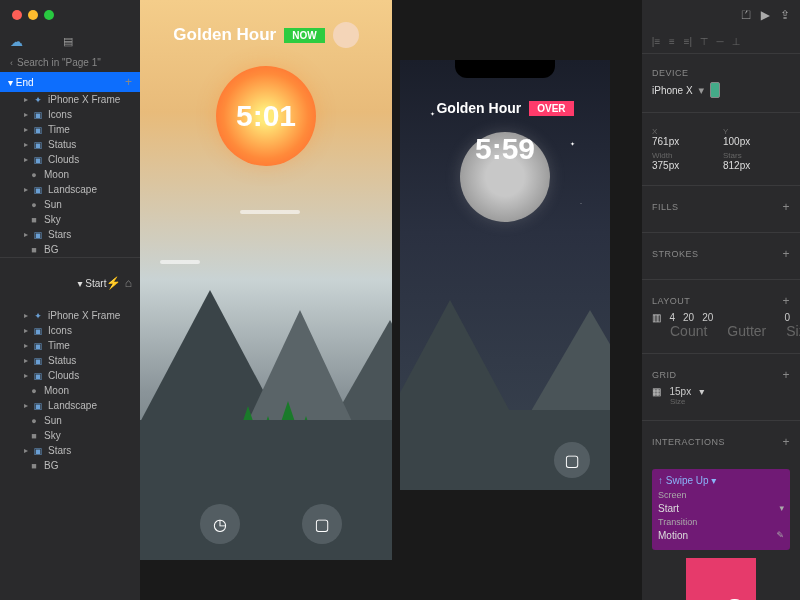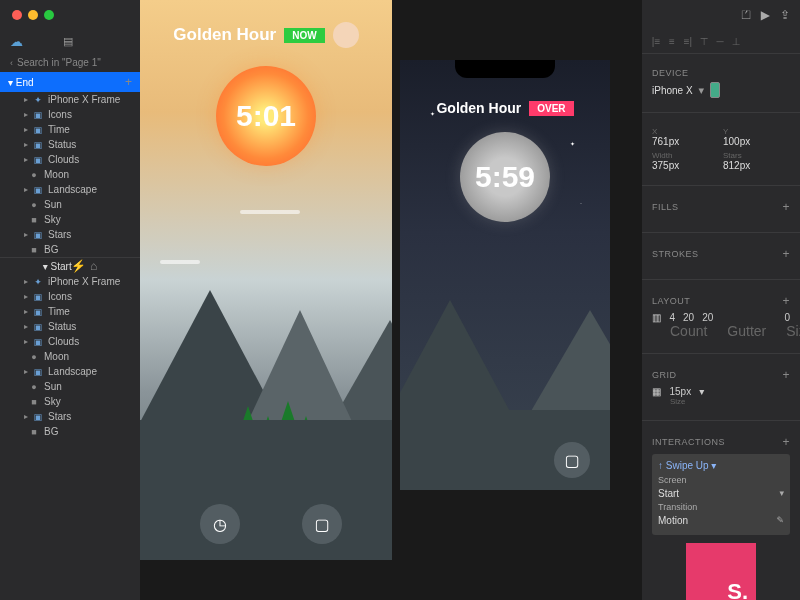--- a/index.html
+++ b/index.html
@@ -14,32 +14,32 @@
 .search-row .chev{font-size:9px;margin-right:4px}
 .layers{flex:1;overflow-y:auto;font-size:10px}
 .layer-hdr{background:#3a5a9f;color:#fff;padding:3px 8px;display:flex;align-items:center;justify-content:space-between}
 .layer-hdr.fake-sel{background:#0d6efd}
 .layer-item{padding:2px 8px 2px 16px;display:flex;align-items:center;gap:5px;color:#bbb;cursor:default}
 .layer-item .ico{width:10px;font-size:9px;text-align:center;color:#888}
 .layer-item .chev{font-size:8px;color:#888}
 .layer-item.l2{padding-left:24px}
 .layer-item.group .ico{color:#6a9fd4}
 .layer-item.shape .ico{color:#888}
-.layer-hdr2{padding:1px 8px;display:flex;align-items:center;justify-content:center;color:#ddd;border-top:1px solid #3a3a3c}
+.layer-hdr2{padding:18px 8px;display:flex;align-items:center;justify-content:flex-end;color:#ddd;border-top:1px solid #3a3a3c}
 .canvas{flex:1;background:#1a1a1a;position:relative;overflow:hidden}
 .artboard{position:absolute;background:#fff;overflow:hidden}
 .ab-day{left:0;top:0;width:252px;height:560px;background:linear-gradient(180deg,#f4cd8a 0%,#e8bb7a 20%,#c9d3d4 50%,#8a9499 70%,#4a5a5c 100%)}
 .ab-night{left:260px;top:60px;width:210px;height:430px;background:linear-gradient(180deg,#1a1e2a 0%,#2a3040 40%,#3a4450 100%)}
 .title-row{display:flex;align-items:center;justify-content:center;gap:8px;margin-top:22px}
 .gh-label{color:#fff;font-weight:700;font-size:17px}
 .badge{padding:2px 8px;border-radius:0;font-size:10px;font-weight:800;color:#fff}
 .badge-now{background:#2ecc40}.badge-over{background:#ff3b6b}
 .avatar{width:26px;height:26px;border-radius:50%;background:#f4d5b8}
 .sun{width:100px;height:100px;border-radius:50%;background:radial-gradient(circle,#ffea7a 10%,#ff8a3a 60%,#ff5a2a 100%);margin:18px auto 0;box-shadow:0 0 20px rgba(255,140,50,0.3);display:flex;align-items:center;justify-content:center}
-.moon{width:90px;height:90px;border-radius:50%;background:radial-gradient(circle,#c8c8c8 30%,#888 90%);margin:16px auto 0;box-shadow:0 0 16px rgba(200,200,200,0.2);display:flex;align-items:center;justify-content:center}
+.moon{width:90px;height:90px;border-radius:50%;background:radial-gradient(circle,#c8c8c8 30%,#888 90%);margin:16px auto 0;box-shadow:0 0 16px rgba(200,200,200,0.2);display:flex;justify-content:center}
 .time{color:#fff;font-weight:800;font-size:30px}
 .cloud{position:absolute;background:rgba(255,255,255,0.6);border-radius:10px;height:4px}
 .cloud.c1{top:210px;left:100px;width:60px}
 .cloud.c2{top:260px;left:20px;width:40px}
 .mtn{position:absolute;bottom:100px;width:0;height:0;border-style:solid}
 .mtn.m1{left:-20px;border-width:0 90px 170px 90px;border-color:transparent transparent #3a4448 transparent}
 .mtn.m2{left:90px;border-width:0 70px 150px 70px;border-color:transparent transparent #5a6468 transparent}
 .mtn.m3{left:170px;border-width:0 80px 140px 80px;border-color:transparent transparent #4a5458 transparent}
 .ground{position:absolute;bottom:0;left:0;right:0;height:140px;background:#3a4448}
 .tree{position:absolute;width:0;height:0;border-style:solid;border-width:0 8px 24px 8px;border-color:transparent transparent #1a7a2a transparent}
@@ -58,21 +58,21 @@
 .rp-top{display:flex;justify-content:flex-end;gap:10px;padding:8px 10px;color:#aaa;font-size:12px}
 .rp-sec{padding:14px 10px;border-top:1px solid #3a3a3c}
 .rp-label{font-size:9px;color:#888;text-transform:uppercase;letter-spacing:0.5px;margin-bottom:4px;display:flex;justify-content:space-between;align-items:center}
 .rp-device{display:flex;align-items:center;gap:6px}
 .rp-device .ph{width:10px;height:16px;border:1px solid #888;border-radius:2px;background:#4a8}
 .rp-val{color:#ddd;font-size:10px}
 .rp-grid{display:grid;grid-template-columns:1fr 1fr;gap:4px}
 .rp-field{display:flex;flex-direction:column}
 .rp-field .lbl{font-size:8px;color:#666}
 .rp-layout-row{display:flex;gap:8px;align-items:center;font-size:10px;color:#ccc}
-.rp-interaction{background:#404040;padding:6px;border-radius:3px;margin-top:5px}
+.rp-interaction{background:#701a75;padding:6px;border-radius:3px;margin-top:20px}
 .rp-int-title{color:#8ab4f8;font-size:10px;margin-bottom:4px}
 .rp-int-row{display:flex;justify-content:space-between;font-size:9px;color:#aaa;margin-bottom:3px}
 .rp-brand{width:70px;height:70px;background:#e63a6b;margin:8px auto;display:flex;align-items:flex-end;justify-content:flex-end;padding:8px;color:#fff;font-size:22px;font-weight:700}
 .plus{color:#888;font-size:12px}
 .align-icons{display:flex;gap:4px;padding:6px 8px;color:#666;font-size:10px}
 .align-icons span{width:12px;text-align:center}
 </style>
 </head>
 <body>
 

